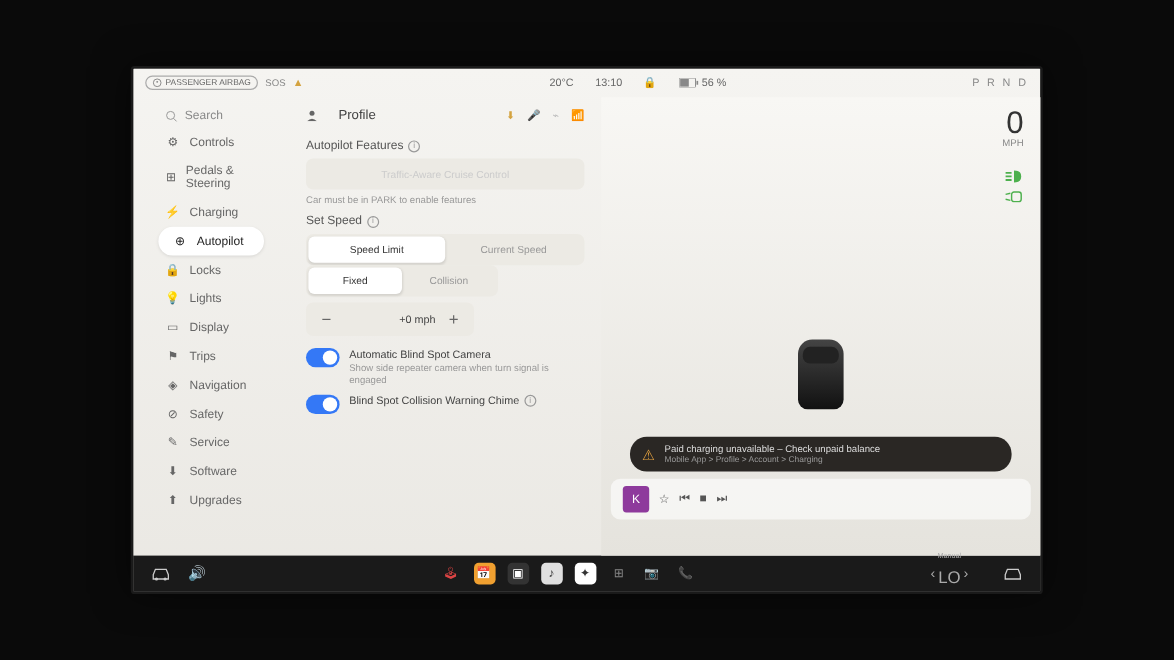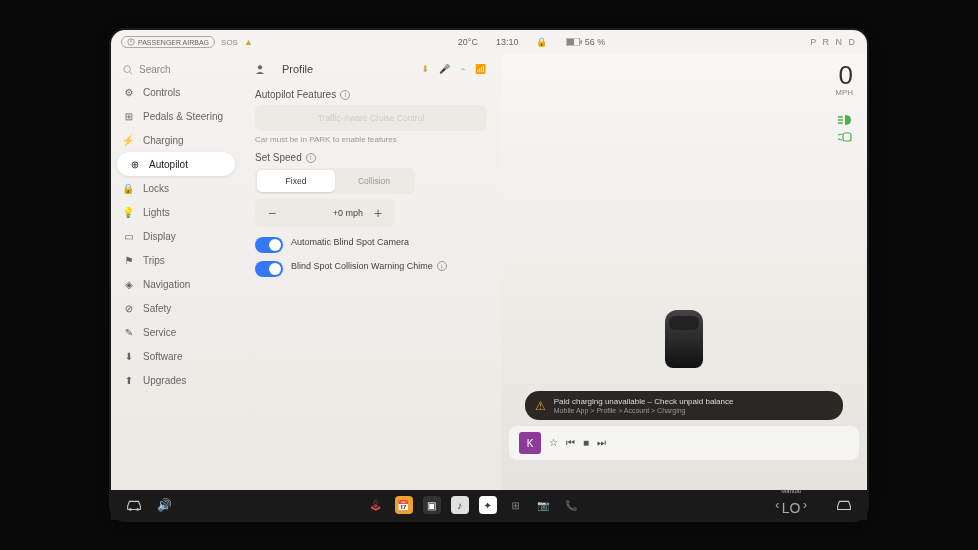--- a/index.html
+++ b/index.html
@@ -1,24 +1,24 @@
 <!DOCTYPE html>
 <html><head>
 <meta charset="utf-8">
 <style>
 *{margin:0;padding:0;box-sizing:border-box;font-family:-apple-system,BlinkMacSystemFont,"Segoe UI",sans-serif}
 body{width:978px;height:550px;background:#0a0a0a;display:flex;align-items:center;justify-content:center;overflow:hidden}
-.screen{width:760px;height:494px;background:linear-gradient(180deg,#f5f4f1 0%,#eae8e3 100%);border-radius:16px;box-shadow:0 0 30px rgba(0,0,0,.5);display:flex;flex-direction:column;position:relative;border:2px solid #1a1a1a}
+.screen{width:760px;height:440px;background:linear-gradient(180deg,#f5f4f1 0%,#eae8e3 100%);border-radius:3px;box-shadow:0 0 30px rgba(0,0,0,.5);display:flex;flex-direction:column;position:relative;border:2px solid #1a1a1a}
 .statusbar{height:24px;display:flex;align-items:center;padding:0 10px;font-size:9px;color:#666}
 .statusbar .left{display:flex;align-items:center;gap:6px}
 .statusbar .center{flex:1;display:flex;justify-content:center;gap:18px;align-items:center}
 .statusbar .right{display:flex;align-items:center;gap:4px;letter-spacing:2px;color:#888}
 .airbag{display:flex;align-items:center;gap:3px;border:1px solid #aaa;border-radius:10px;padding:1px 5px;font-size:7px}
 .main{flex:1;display:flex;min-height:0}
-.sidebar{width:130px;padding:5px 0;overflow:hidden}
+.sidebar{width:130px;padding:5px 15px;overflow:hidden}
 .search{display:flex;align-items:center;gap:6px;padding:5px 12px;color:#888;font-size:10px}
 .nav-item{display:flex;align-items:center;gap:8px;padding:6px 12px;font-size:10px;color:#666;cursor:pointer}
 .nav-item.active{background:#fff;border-radius:14px;margin:0 6px;color:#222;font-weight:500;box-shadow:0 1px 3px rgba(0,0,0,.1)}
 .nav-item .ico{width:12px;height:12px;display:flex;align-items:center;justify-content:center;font-size:10px}
 .settings{width:260px;padding:5px 14px;overflow:hidden}
 .profile-row{display:flex;align-items:center;justify-content:space-between;padding:4px 0;margin-bottom:10px}
 .profile-row .title{display:flex;align-items:center;gap:17px;font-size:11px;font-weight:500;color:#444}
 .mini-icons{display:flex;gap:10px;font-size:9px;color:#bbb}
 .section-title{font-size:10px;color:#555;font-weight:500;margin:8px 0 5px;display:flex;align-items:center;gap:4px}
 .info-i{width:10px;height:10px;border:1px solid #999;border-radius:50%;display:inline-flex;align-items:center;justify-content:center;font-size:7px;color:#999}
@@ -182,35 +182,40 @@
       </div>
       <div class="seg-group">
         <div class="seg-btn disabled">Traffic-Aware Cruise Control</div>
       </div>
       <div class="subtitle">Car must be in PARK to enable features</div>
 
       <div class="section-title">
         <span>Set Speed</span>
         <span class="info-i">i</span>
       </div>
+      <div class="seg-group">
+        <div class="seg-btn active">Speed Limit</div>
+        <div class="seg-btn">Current Speed</div>
+      </div>
 
       <div class="seg-group" style="width:160px">
         <div class="seg-btn active">Fixed</div>
         <div class="seg-btn">Collision</div>
       </div>
       <div class="stepper">
         <button>−</button>
         <span class="val">+0 mph</span>
         <button>+</button>
       </div>
 
       <div class="toggle-row">
         <div class="toggle"></div>
         <div>
           <div class="toggle-label">Automatic Blind Spot Camera</div>
+          <div class="toggle-desc">Show side repeater camera when turn signal is engaged</div>
         </div>
       </div>
       <div class="toggle-row">
         <div class="toggle"></div>
         <div style="display:flex;align-items:center;gap:4px">
           <div class="toggle-label">Blind Spot Collision Warning Chime</div>
           <span class="info-i">i</span>
         </div>
       </div>
     </div>

